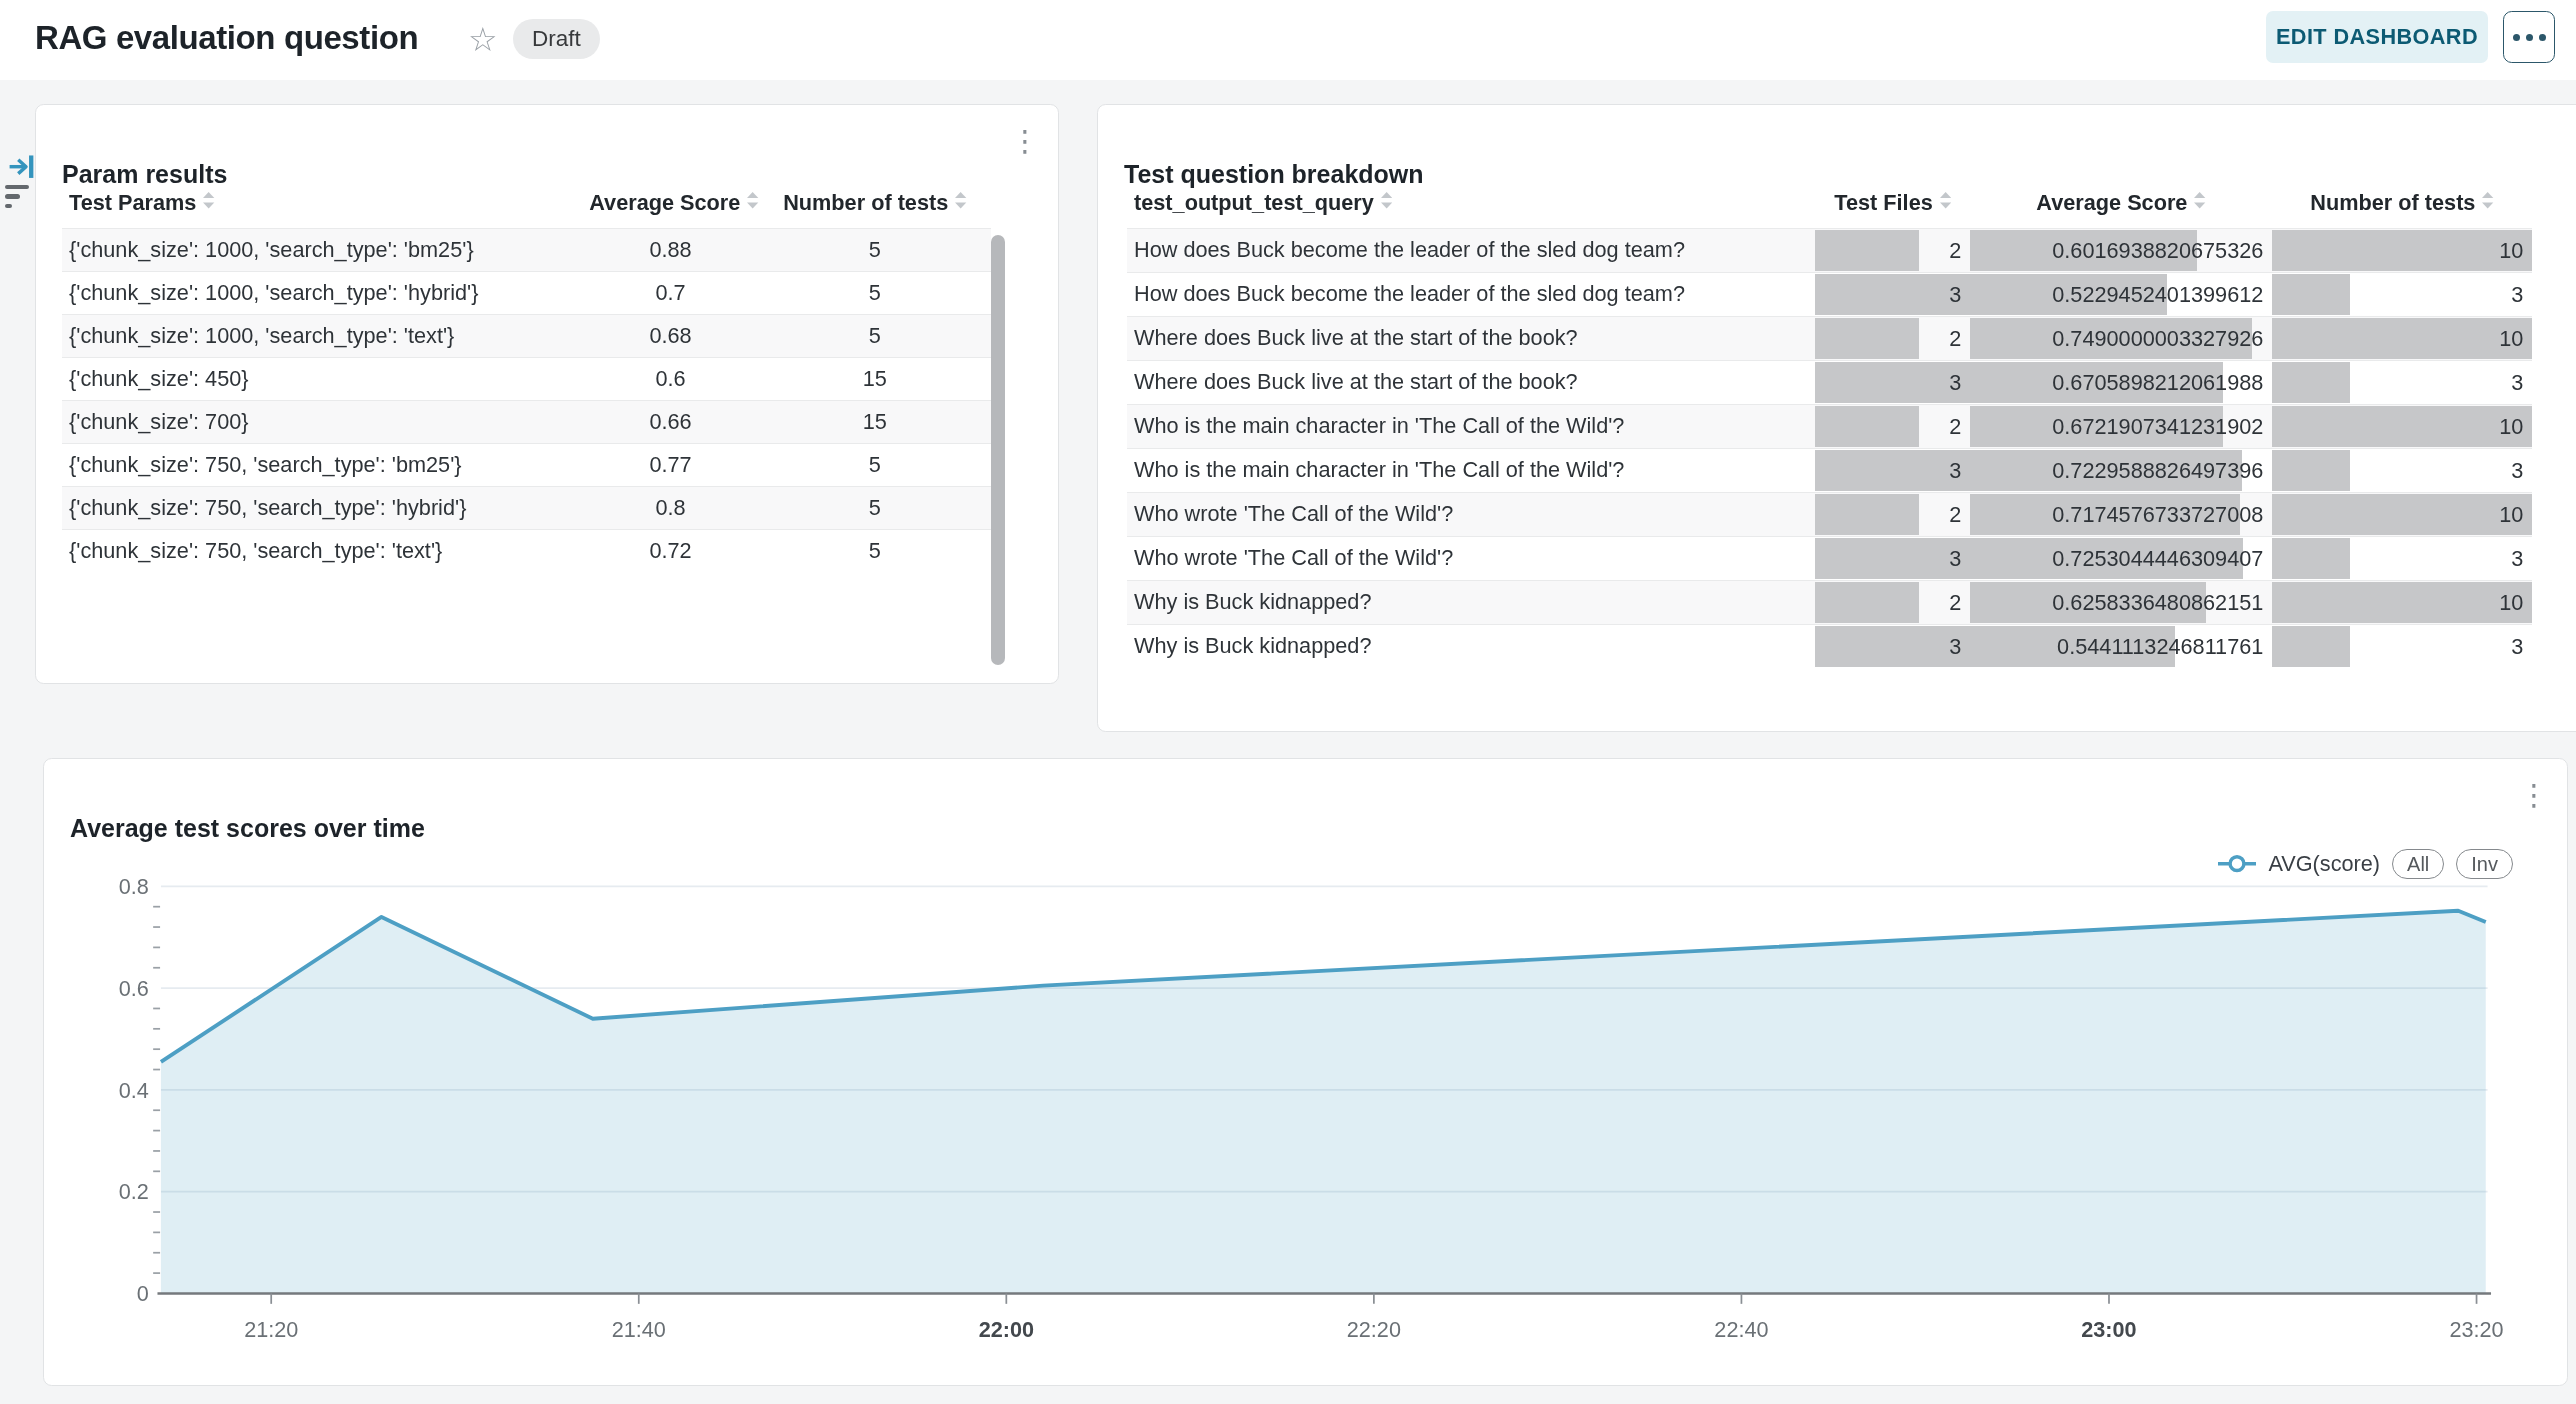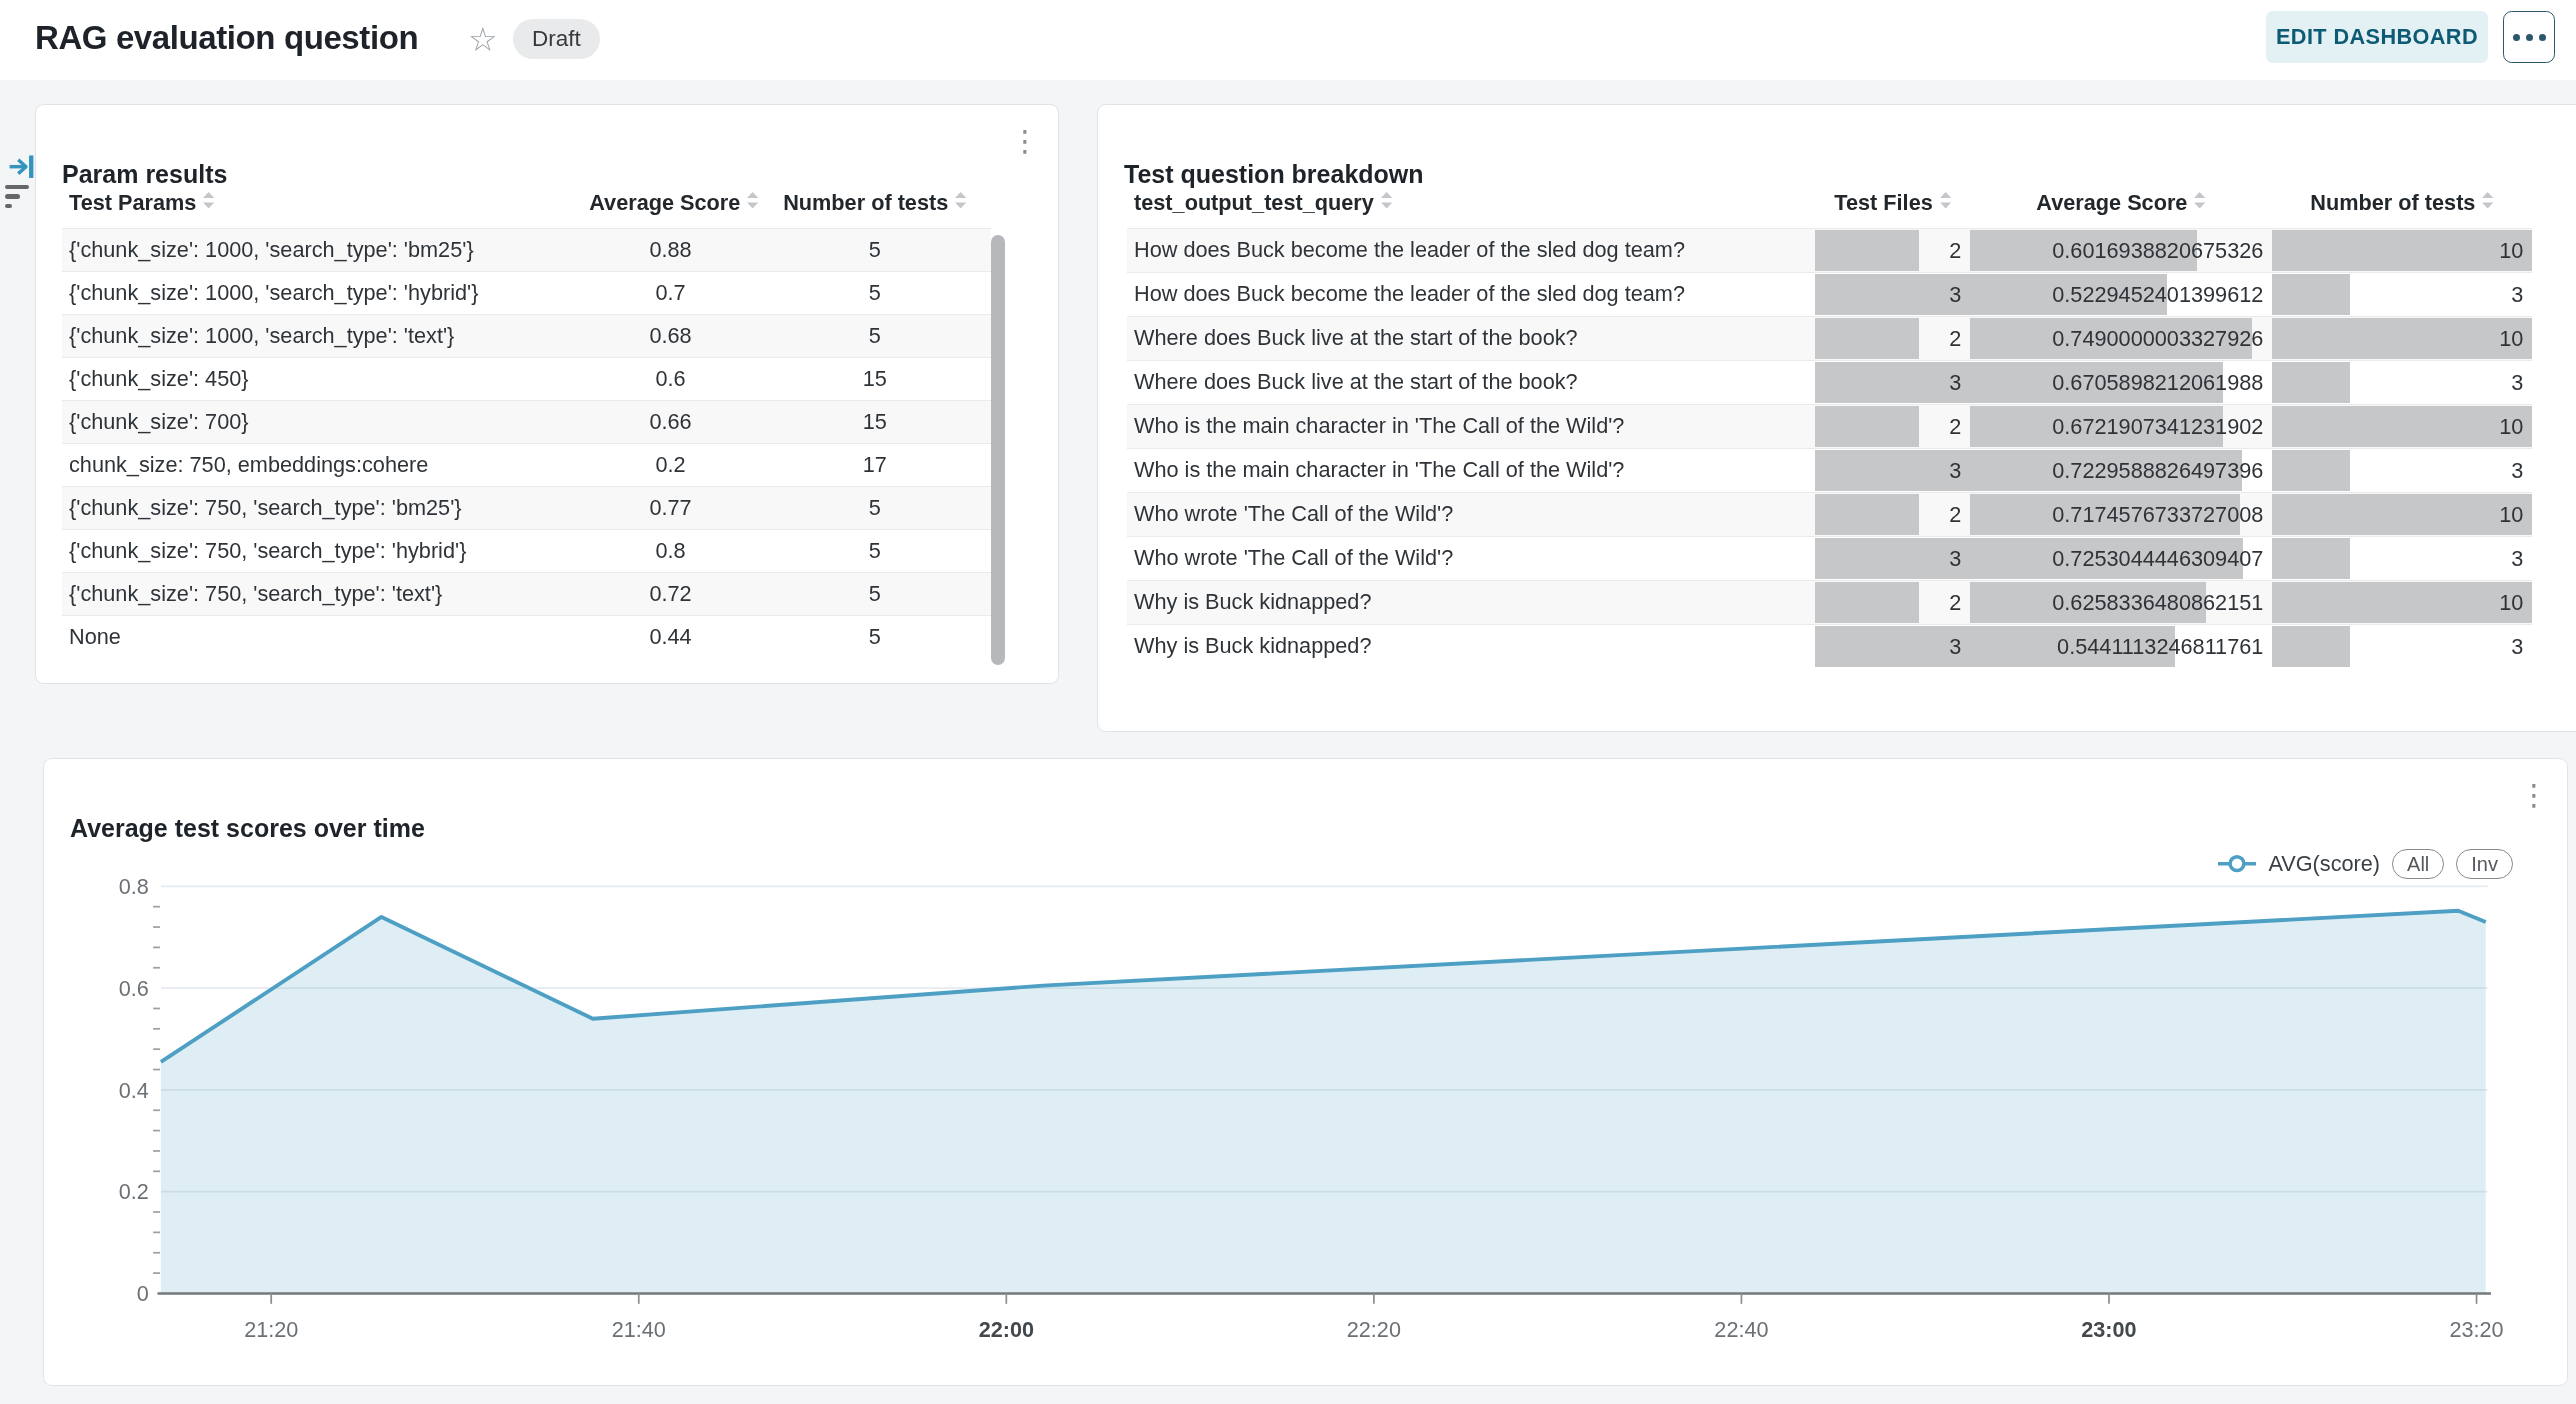--- a/index.html
+++ b/index.html
@@ -169,42 +169,32 @@
             <td class="">{'chunk_size': 450}</td>
             <td class="num">0.6</td>
             <td class="num">15</td>
           </tr>
           <tr>
             <td class="">{'chunk_size': 700}</td>
             <td class="num">0.66</td>
             <td class="num">15</td>
           </tr>
           <tr>
-            <td class="">chunk_size: 750, embeddings:cohere</td>
-            <td class="num">0.2</td>
-            <td class="num">17</td>
-          </tr>
-          <tr>
             <td class="">{'chunk_size': 750, 'search_type': 'bm25'}</td>
             <td class="num">0.77</td>
             <td class="num">5</td>
           </tr>
           <tr>
             <td class="">{'chunk_size': 750, 'search_type': 'hybrid'}</td>
             <td class="num">0.8</td>
             <td class="num">5</td>
           </tr>
           <tr>
             <td class="">{'chunk_size': 750, 'search_type': 'text'}</td>
             <td class="num">0.72</td>
-            <td class="num">5</td>
-          </tr>
-          <tr>
-            <td class="">None</td>
-            <td class="num">0.44</td>
             <td class="num">5</td>
           </tr>
         </tbody>
       </table>
     <div class="vscroll" style="left:955px; top:130px; height:430px;"></div>
   </div>
 
   <div class="card" style="left:1097px; top:104px; width:1654px; height:628px;">
     <div class="card-title">Test question breakdown</div>
     <div class="kebab">⋮</div>

